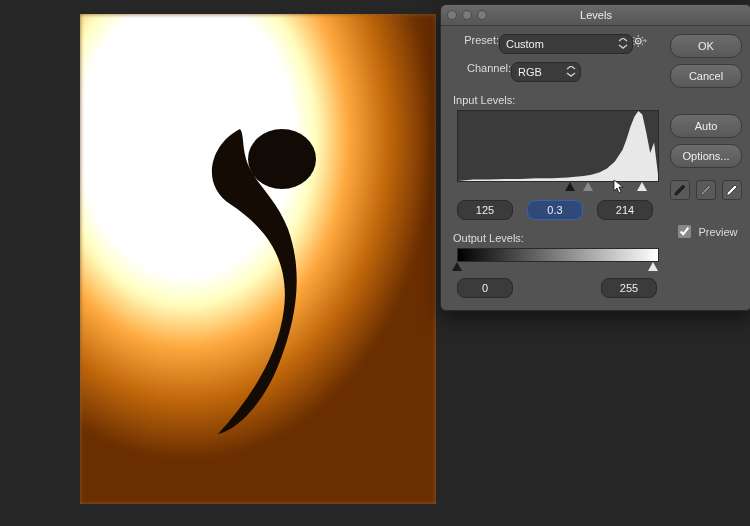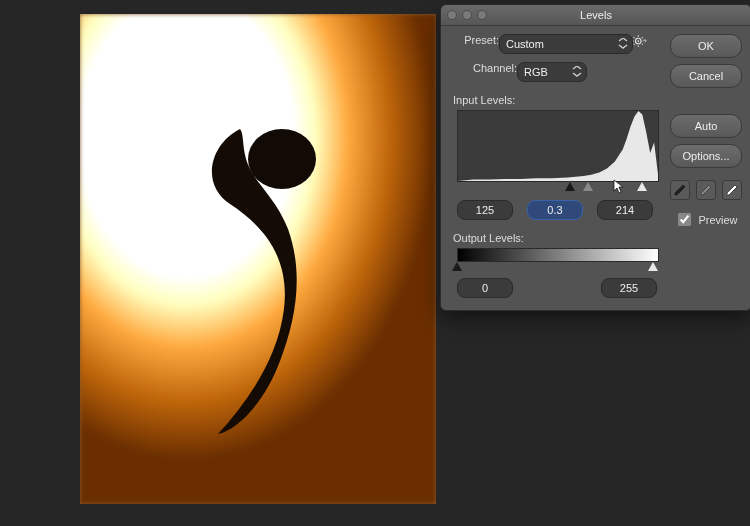--- a/index.html
+++ b/index.html
@@ -35,23 +35,23 @@
   .cursor{position:absolute;left:156px;top:-3px}
   .vals{display:flex;gap:14px;margin:4px 0 10px 4px}
   .numbox{width:54px;height:18px;background:#3b3b3b;border:1px solid #2a2a2a;border-radius:8px;display:flex;align-items:center;justify-content:center;color:#eee}
   .numbox.active{background:#2f4a7a;border-color:#3a62a8}
   .outbar{position:relative;width:200px;height:12px;margin-left:4px;background:linear-gradient(90deg,#000,#fff);border:1px solid #2a2a2a}
   .outsliders{position:relative;width:200px;height:12px;margin-left:4px}
   .outvals{display:flex;justify-content:space-between;width:200px;margin:4px 0 0 4px}
   .btn{width:70px;height:22px;background:linear-gradient(#6c6c6c,#595959);border:1px solid #3a3a3a;border-radius:11px;color:#eee;display:flex;align-items:center;justify-content:center;cursor:pointer;font-size:11px}
   .eyedrops{display:flex;gap:6px;margin-top:6px}
   .eye{width:18px;height:18px;border:1px solid #3a3a3a;border-radius:3px;background:#5a5a5a;display:flex;align-items:center;justify-content:center}
-  .chk{display:flex;align-items:center;gap:4px;margin-top:4px}
+  .chk{display:flex;align-items:center;gap:4px;margin-top:16px}
   .chk input{accent-color:#888}
-  .channel-row{margin-left:20px;margin-bottom:8px}
+  .channel-row{margin-left:14px;margin-bottom:8px}
   svg{display:block}
 </style>
 </head>
 <body>
 
 <div class="stage">
   <div class="canvas">
     <div class="bg"></div>
     <svg class="shape" viewBox="0 0 200 340">
       <ellipse cx="112" cy="60" rx="34" ry="30" fill="#120a04"></ellipse>

